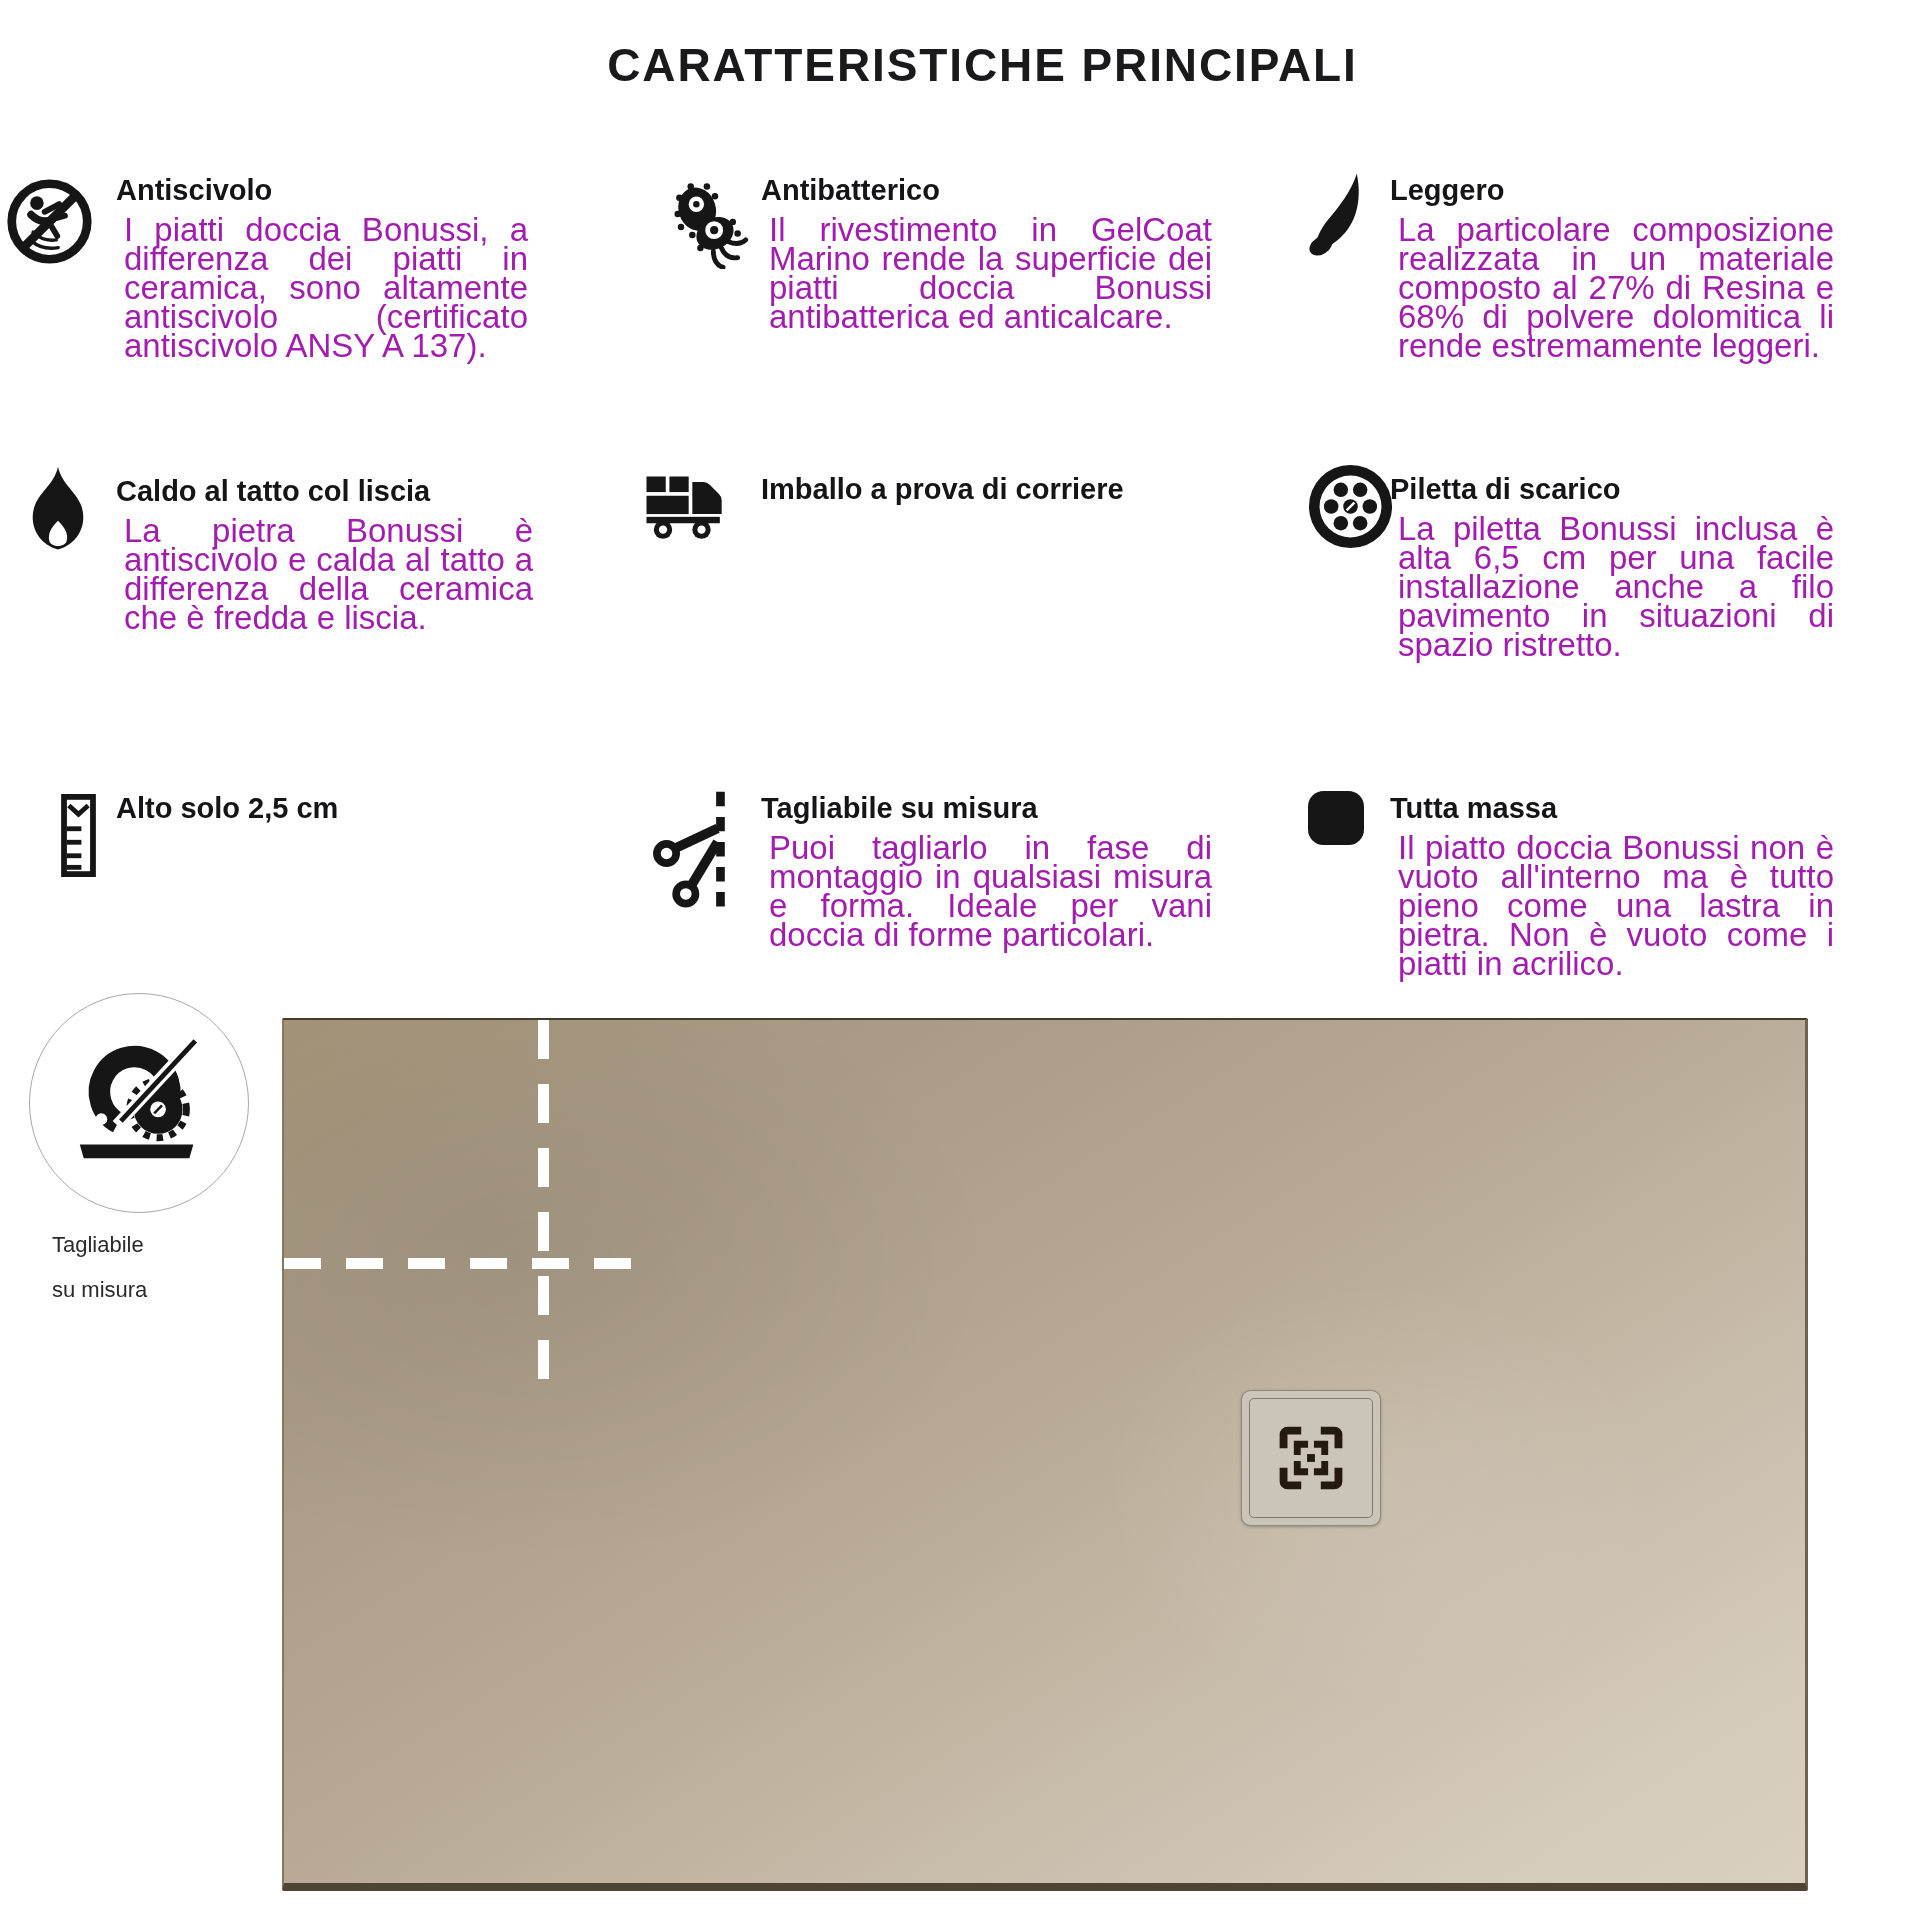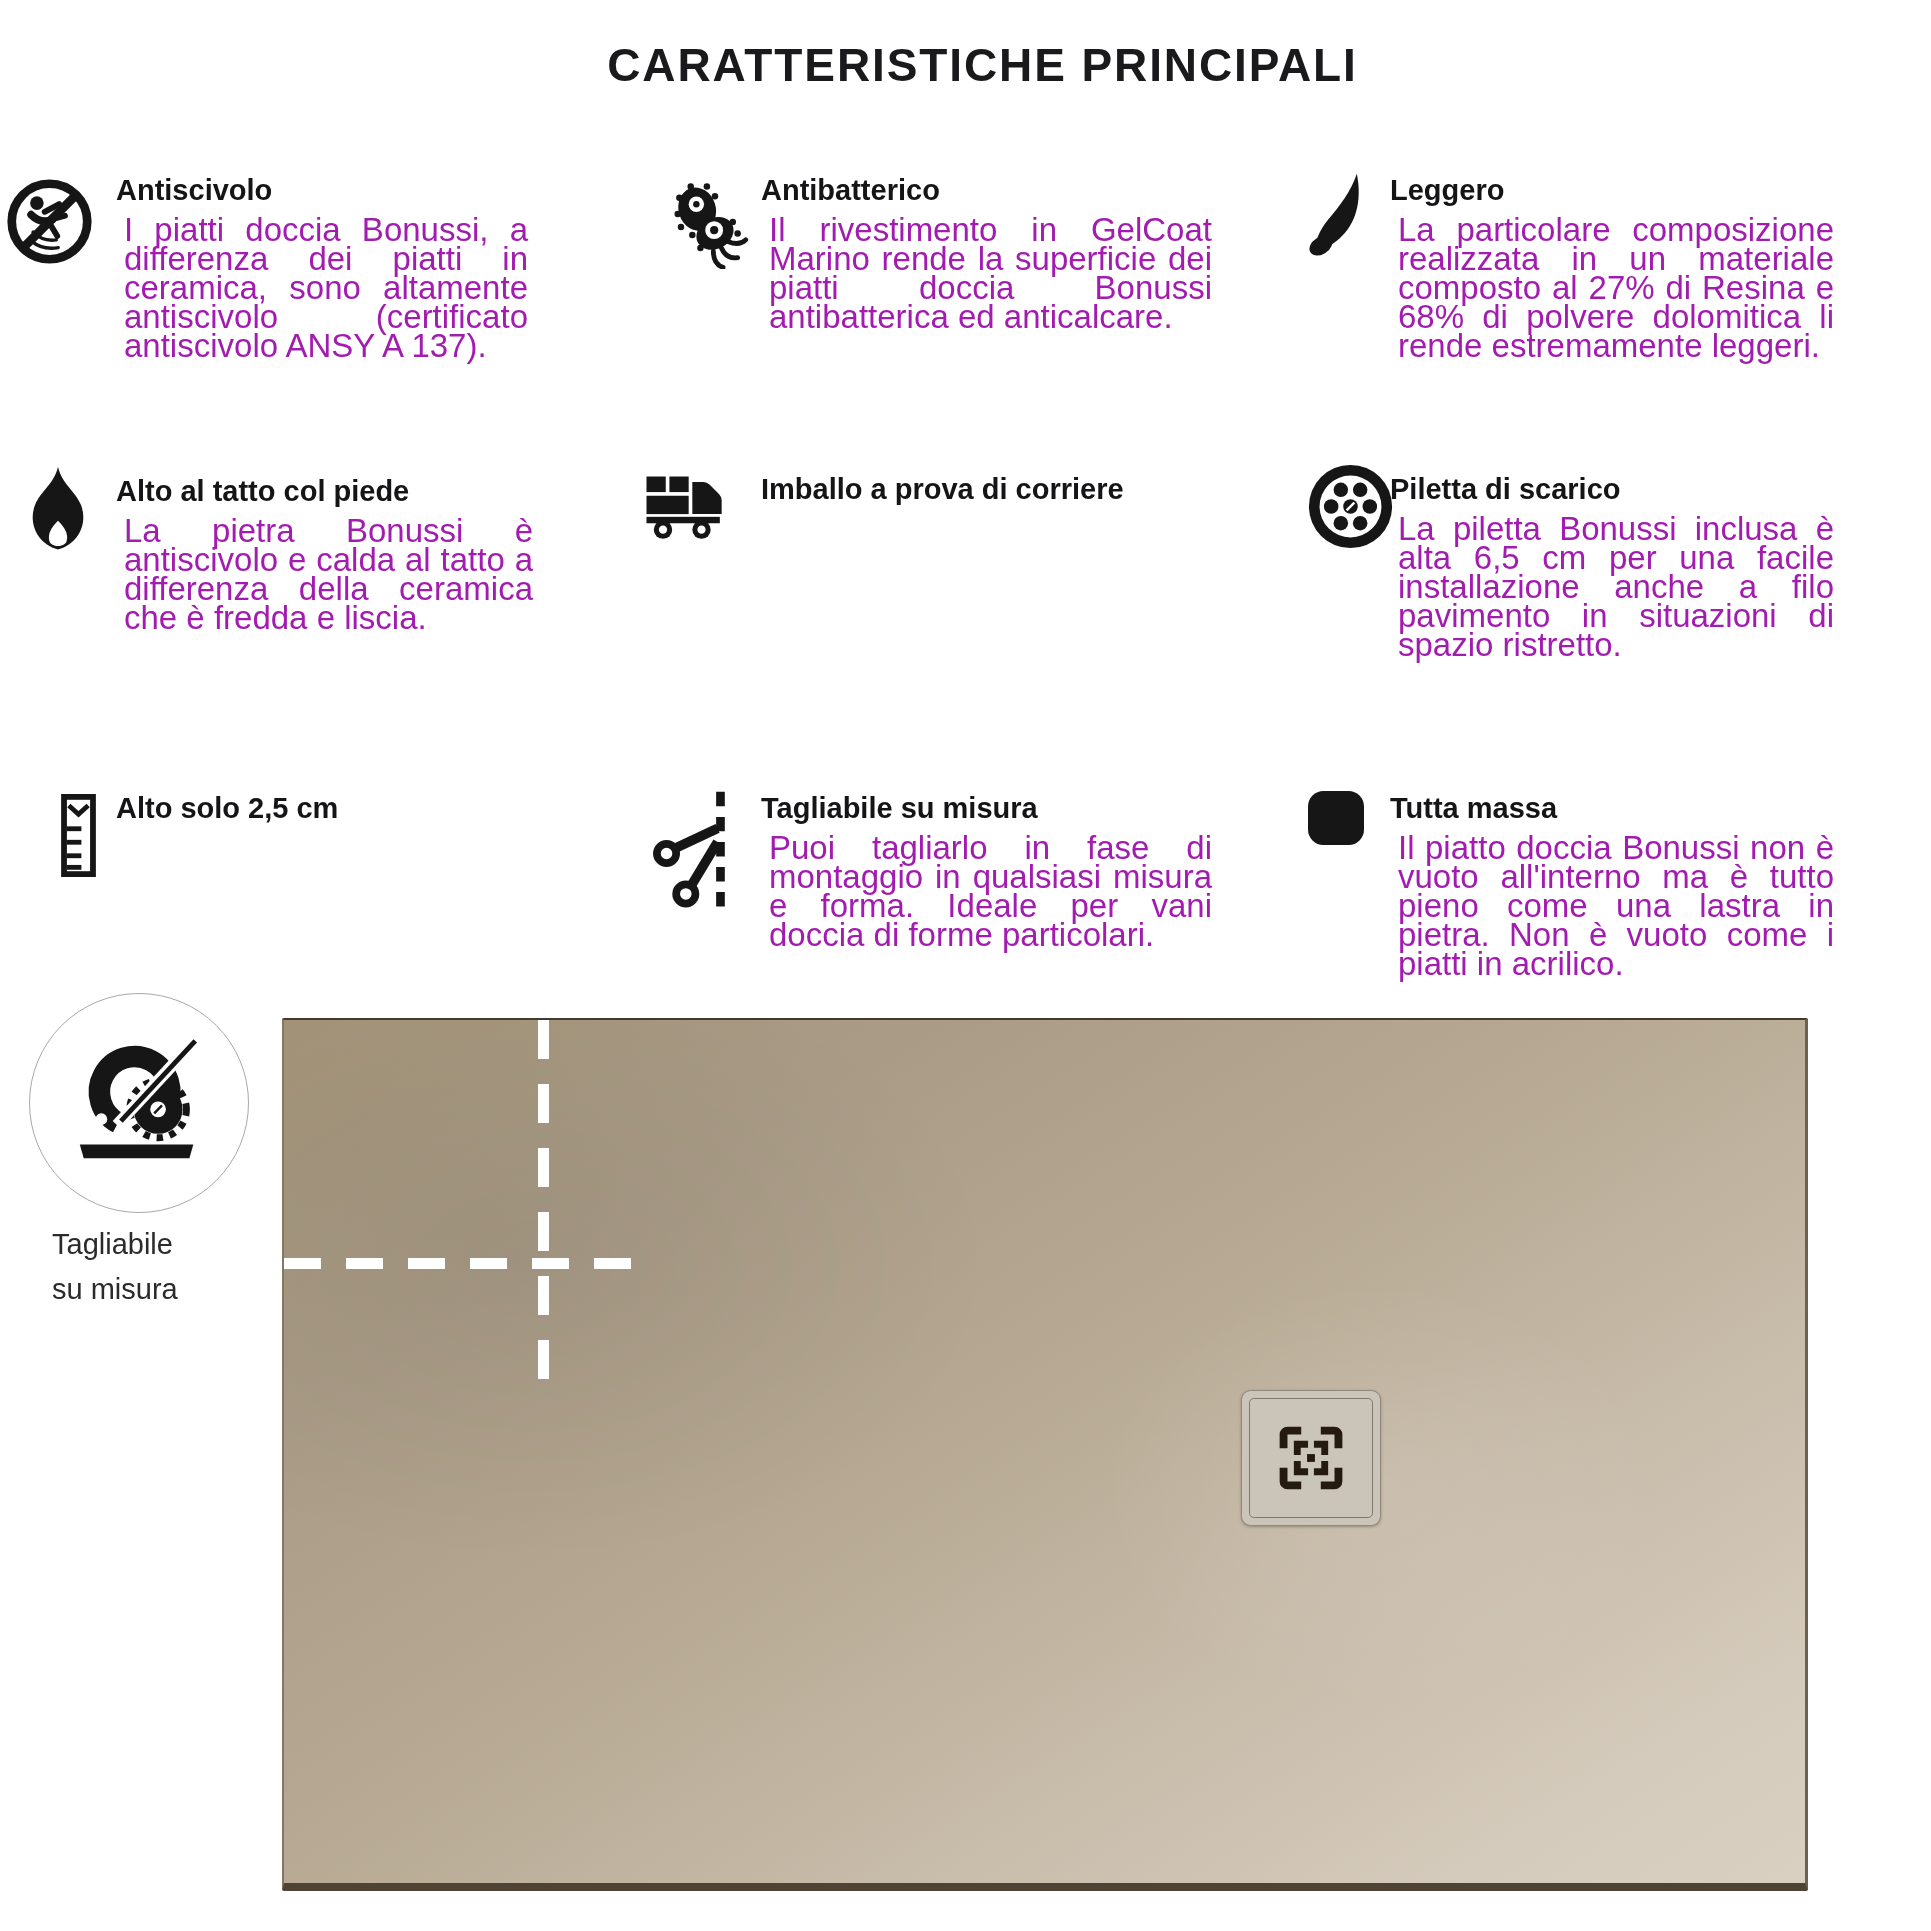--- a/index.html
+++ b/index.html
@@ -21,21 +21,21 @@
   .f-text p{
     margin:8px;font-size:33px;line-height:29px;text-align:justify;color:#a21caf;
   }
   .badge-circle{
     position:absolute;left:29px;top:993px;width:220px;height:220px;border-radius:50%;
     background:#ffffff;border:1.9px solid #a8a8a8;box-sizing:border-box;
     display:flex;align-items:center;justify-content:center;
   }
   .badge-circle svg{width:147px;height:137px;display:block;}
   .badge-label{
-    position:absolute;left:52px;top:1222px;font-size:29px;line-height:45px;color:#2b2b2d;
+    position:absolute;left:52px;top:1222px;font-size:22px;line-height:45px;color:#2b2b2d;
   }
   .tray{
     position:absolute;left:282px;top:1018px;width:1526px;height:873px;margin:0;
     box-sizing:border-box;border-radius:1.9px;
     border-top:2.9px solid #45392b;border-left:2.9px solid #857763;
     border-right:3.9px solid #6d6150;border-bottom:8.7px solid #4e4334;
     background:
       radial-gradient(406px 309px at 72% 55%, rgba(255,255,255,.10), transparent 70%),
       radial-gradient(676px 434px at 16% 28%, rgba(0,0,0,.06), transparent 70%),
       linear-gradient(148deg,#a29378 0%,#a99b86 22%,#b6a892 45%,#c7bba9 68%,#d5cbbc 88%,#d9d0c2 100%);
@@ -130,21 +130,21 @@
     <p>La particolare composizione realizzata in un materiale composto al 27% di Resina e 68% di polvere dolomitica li rende estremamente leggeri.</p>
   </div>
 
   <div class="f-icon" style="left:23px;top:463px;width:70px;height:100px;">
     <svg viewBox="0 0 72 104">
       <path d="M36 4 C40 22 54 29 60 44 C67 62 58 84 36 90 C14 84 5 62 12 44 C18 29 32 22 36 4 Z" fill="#161616"></path>
       <path d="M36 60 C43 67 47 74 45 81 C43 88 29 88 27 81 C25 74 29 67 36 60 Z" fill="#ffffff"></path>
     </svg>
   </div>
   <div class="f-text" style="left:116px;top:475px;width:425px;">
-    <h2>Alto al tatto col piede</h2>
+    <h2>Caldo al tatto col liscia</h2>
     <p>La pietra Bonussi è antiscivolo e calda al tatto a differenza della ceramica che è fredda e liscia.</p>
   </div>
 
   <div class="f-icon" style="left:643px;top:471px;width:95px;height:77px;">
     <svg viewBox="0 0 100 84">
       <g fill="#161616">
         <rect x="2" y="6" width="21" height="17"></rect>
         <rect x="27" y="6" width="21" height="17"></rect>
         <rect x="2" y="27" width="46" height="20"></rect>
         <path d="M52 12 h12 q4 0 7 3 l10 10 q3 3 3 7 v15 h-32 z"></path>

